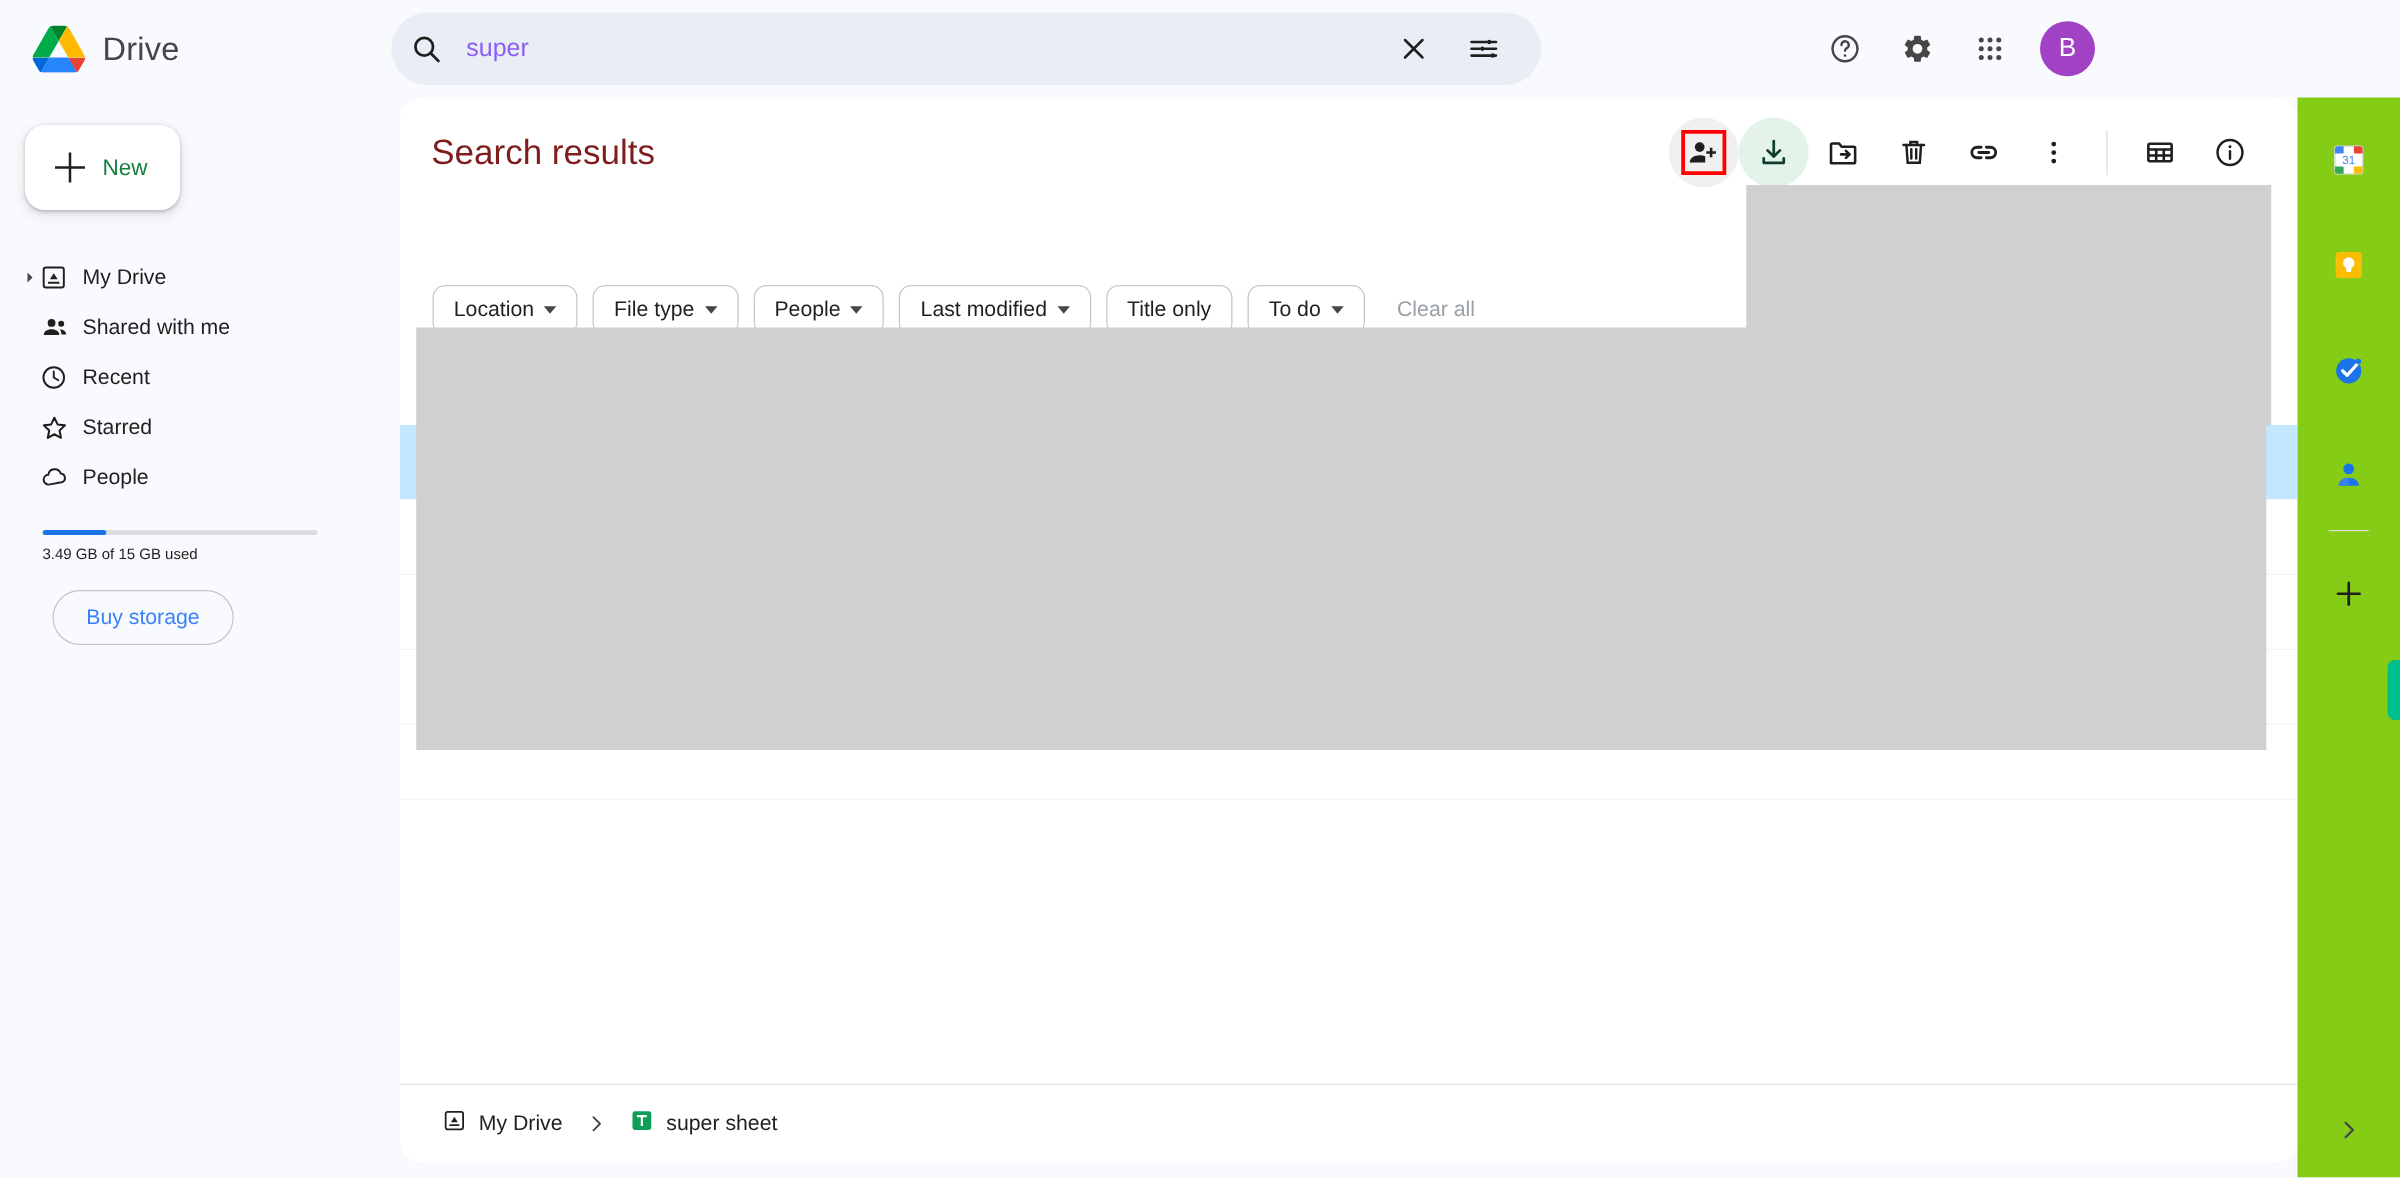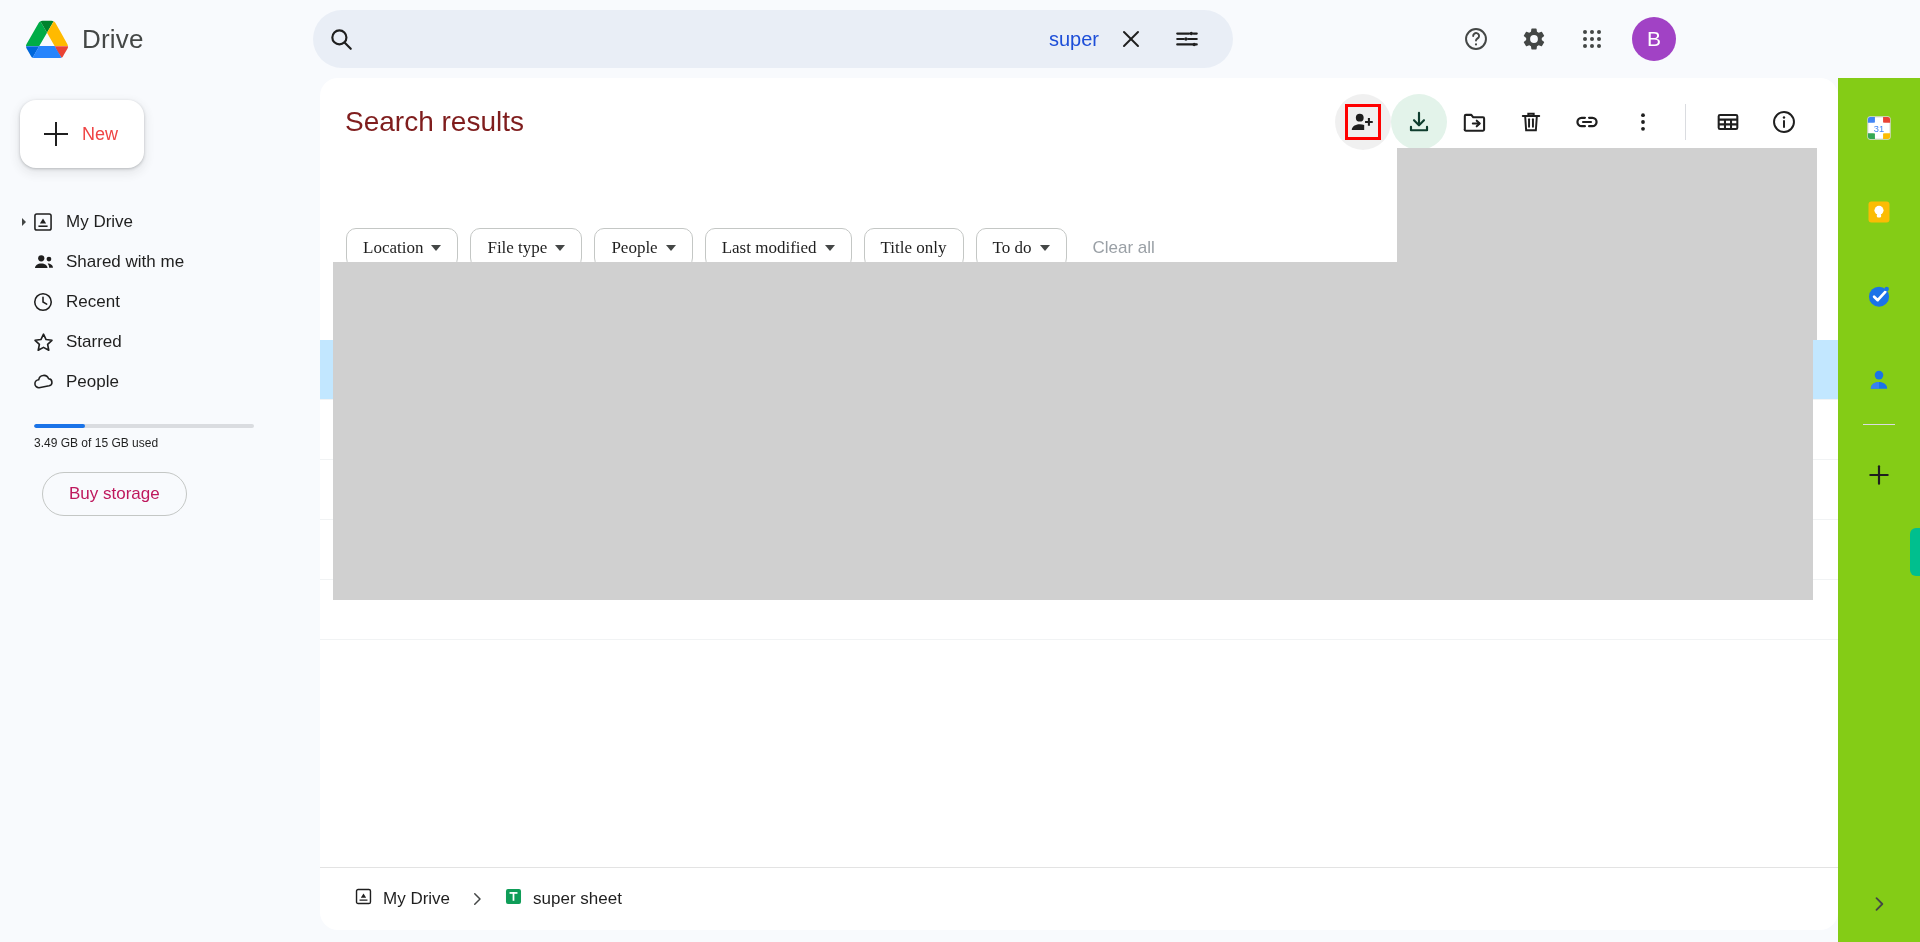--- a/index.html
+++ b/index.html
@@ -30,24 +30,23 @@
   #searchwrap {
     position: absolute; left: 313px; top: 10px;
     width: 920px; height: 58px;
     background: #e9eef6; border-radius: 30px;
     display: flex; align-items: center;
   }
   .srch-icon { width: 56px; display: flex; justify-content: center; align-items: center; }
   .srch-icon svg { display:block; }
   #search-input {
     flex: 1; border: none; outline: none; background: transparent;
-    font-size: 20px; color: #1d4ed8;
+    font-size: 20px; color: #8b5cf6;
     font-family: "Liberation Sans", sans-serif;
     padding: 0 4px;
-    text-align: right;
   }
   #search-input::placeholder { color: #5f6368; }
   .srch-btn {
     width: 56px; height: 48px; display:flex; align-items:center; justify-content:center;
     cursor: pointer; border-radius: 50%;
   }
 
   #top-right {
     position: absolute; right: 20px; top: 0; height: 78px;
     display: flex; align-items: center; gap: 10px;
@@ -76,21 +75,21 @@
     box-shadow: 0 1px 3px rgba(60,64,67,.3), 0 4px 8px 3px rgba(60,64,67,.08);
     display: flex; align-items: center; gap: 14px; padding-left: 24px;
     cursor: pointer;
   }
   #new-btn .plus { width: 24px; height: 24px; position: relative; flex: none;}
   #new-btn .plus::before, #new-btn .plus::after {
     content: ""; position: absolute; background: #1f1f1f;
   }
   #new-btn .plus::before { left: 0; top: 11px; width: 24px; height: 2px; }
   #new-btn .plus::after { top: 0; left: 11px; height: 24px; width: 2px; }
-  #new-btn .lbl { font-size: 18px; color: #ef4444; }
+  #new-btn .lbl { font-size: 18px; color: #15803d; }
 
   #navlist { margin-top: 34px; }
   .nav-item {
     height: 40px; display: flex; align-items: center;
     padding-left: 16px; margin-right: 22px;
     border-radius: 0 20px 20px 0; cursor: pointer;
     color: #1f1f1f;
   }
   .nav-item .caret {
     width: 16px; flex: none; display: flex; align-items: center; justify-content: center;
@@ -107,21 +106,21 @@
   }
   #storage-bar .fill { height: 4px; background: #1a73e8; border-radius: 3px; }
   #storage-text {
     margin: 8px 0 0 34px; font-size: 12px; color: #1f1f1f;
   }
   #buy-storage {
     margin: 22px 0 0 42px;
     display: inline-flex; align-items: center; justify-content: center;
     height: 44px; padding: 0 26px;
     border: 1px solid #c4c7c5; border-radius: 22px;
-    color: #be185d; font-size: 17px; cursor: pointer; background: transparent;
+    color: #3b82f6; font-size: 17px; cursor: pointer; background: transparent;
     font-family: "Liberation Sans", sans-serif;
   }
 
   
   #main {
     position: absolute; left: 320px; top: 78px;
     width: 1518px; height: 852px;
     background: #fff; border-radius: 18px;
     overflow: hidden;
   }
@@ -150,21 +149,21 @@
   .tsep { width: 1px; height: 36px; background: #dadce0; margin: 0 14px; }
 
   #chips {
     position: absolute; left: 26px; top: 150px;
     display: flex; align-items: center; gap: 12px;
   }
   .chip {
     height: 40px; border: 1px solid #c4c7c5; border-radius: 10px;
     display: flex; align-items: center; padding: 0 16px; gap: 8px;
     font-size: 17px; color: #1f1f1f; cursor: pointer; background: #fff;
-    font-family: Liberation Serif, serif; white-space: nowrap;
+    font-family: Liberation Sans, sans-serif; white-space: nowrap;
   }
   .chip .dn { width: 0; height: 0; border-left: 5px solid transparent;
               border-right: 5px solid transparent; border-top: 6px solid #444746; }
   #clear-all {
     font-size: 17px; color: #9aa0a6; margin-left: 14px; cursor: default;
   }
 
   #col-head {
     position: absolute; left: 0; top: 218px; width: 100%; height: 44px;
     display: flex; align-items: center; color: #1f1f1f; font-size: 17px;

